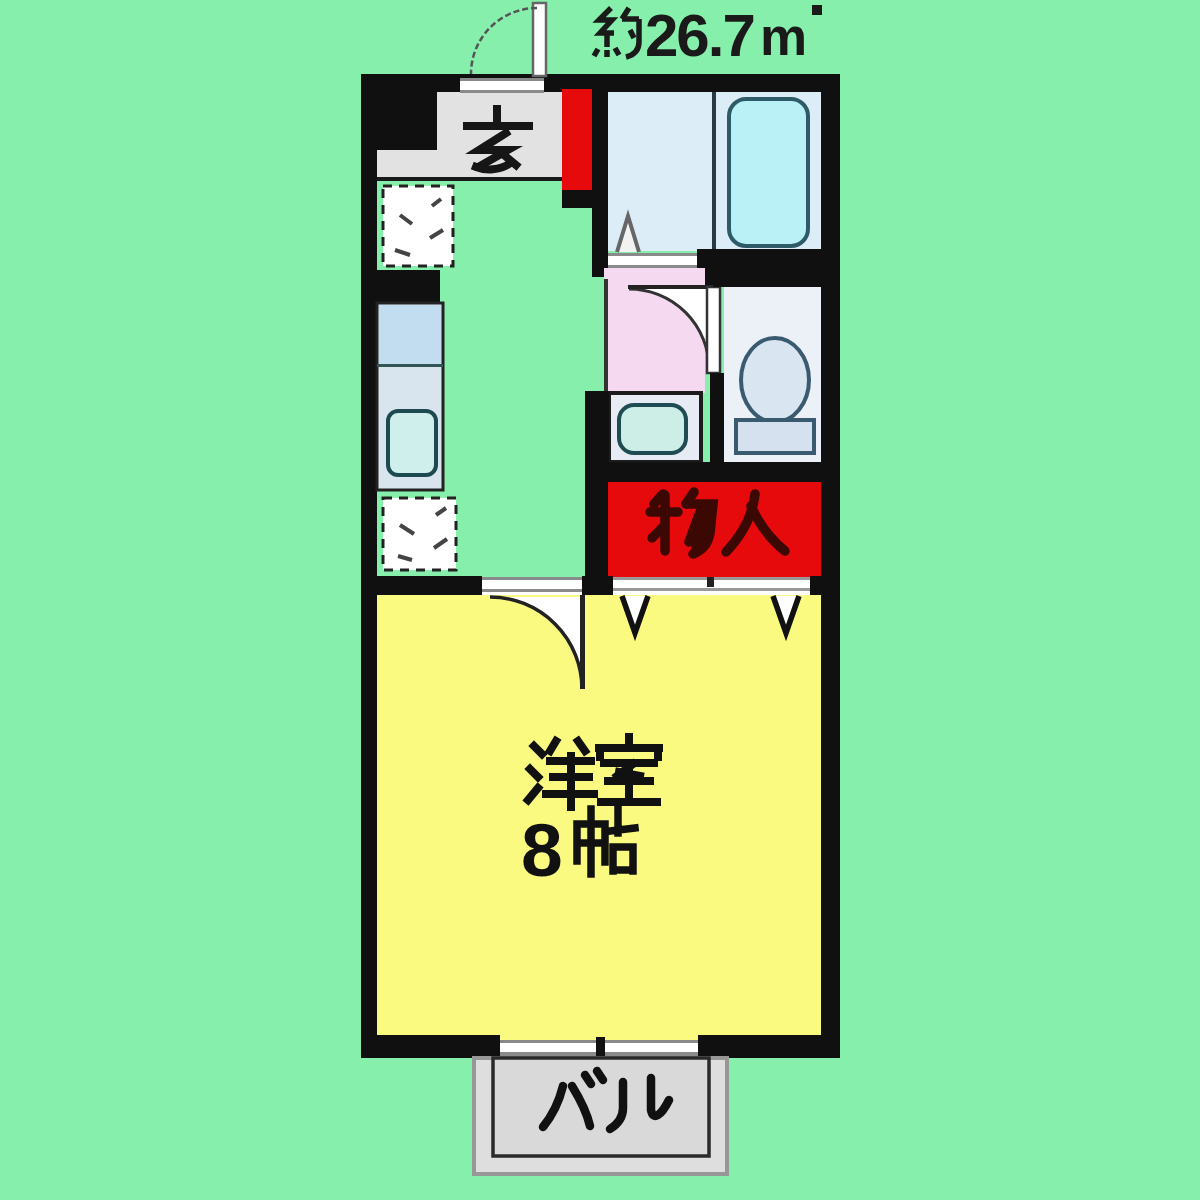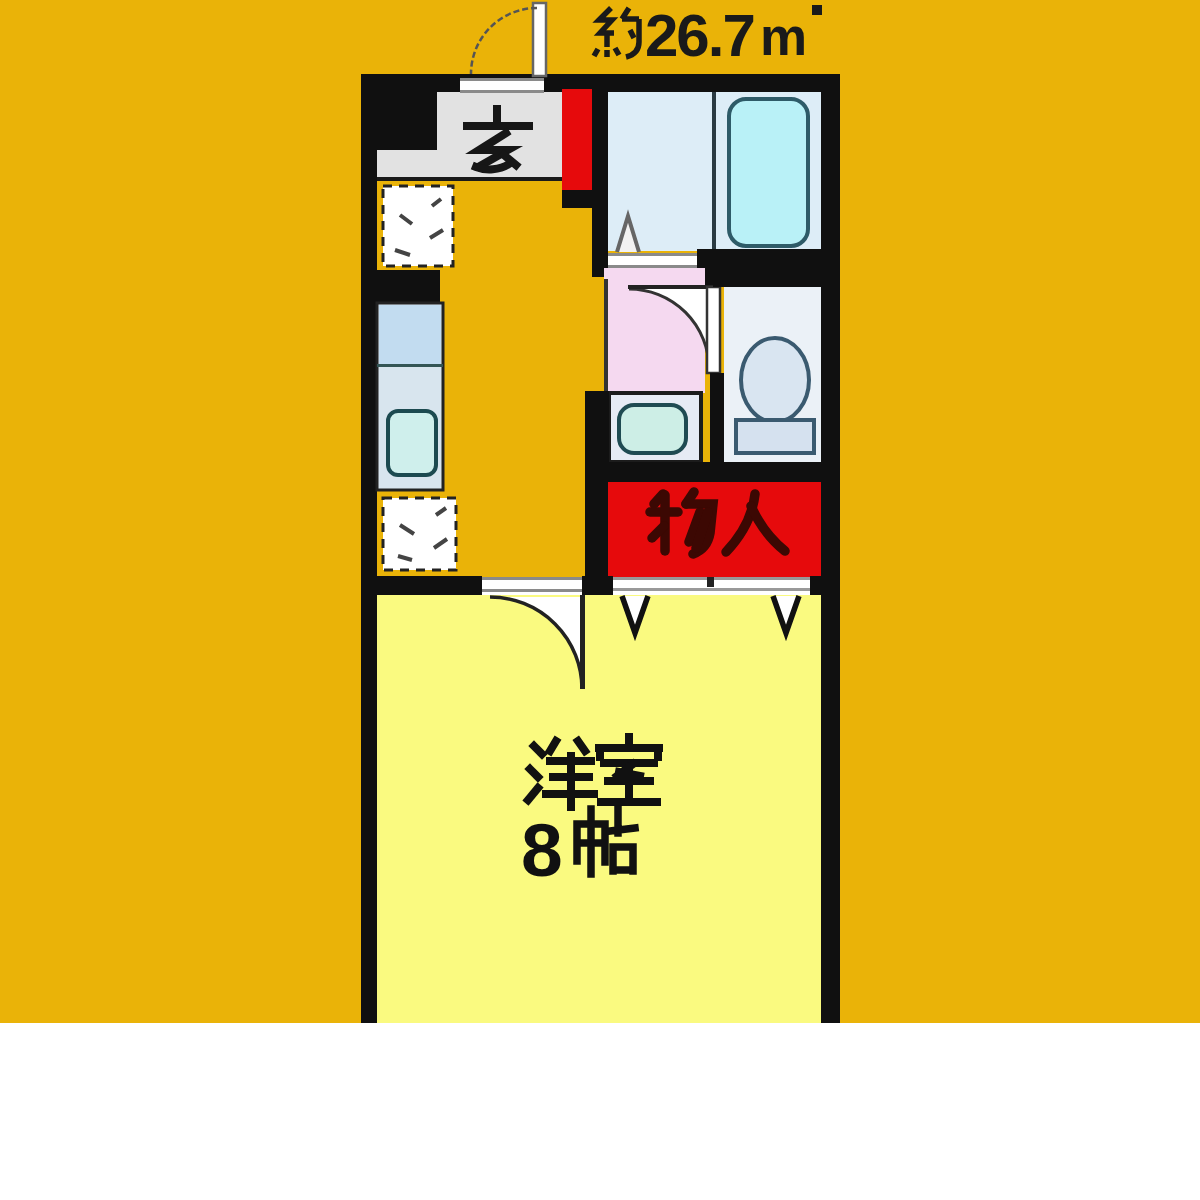--- a/index.html
+++ b/index.html
@@ -1,16 +1,16 @@
 <!DOCTYPE html>
 <html><head>
 <meta charset="utf-8">
 <style>
   html,body{margin:0;padding:0;background:#ffffff;}
-  #page{position:relative;width:1200px;height:1023px;background:#eab308;overflow:hidden;
+  #page{position:relative;width:1200px;height:1200px;background:#86efac;overflow:hidden;
         font-family:"Liberation Sans",sans-serif;}
   svg{position:absolute;left:0;top:0;}
 </style>
 </head>
 <body>
 <div id="page">
 <svg width="1200" height="1200" viewBox="0 0 1200 1200">
 
 <g>
   <text x="645" y="56" font-family="Liberation Sans,sans-serif" font-size="60" font-weight="bold" fill="#1a1a1a" letter-spacing="-2">26.7</text>

